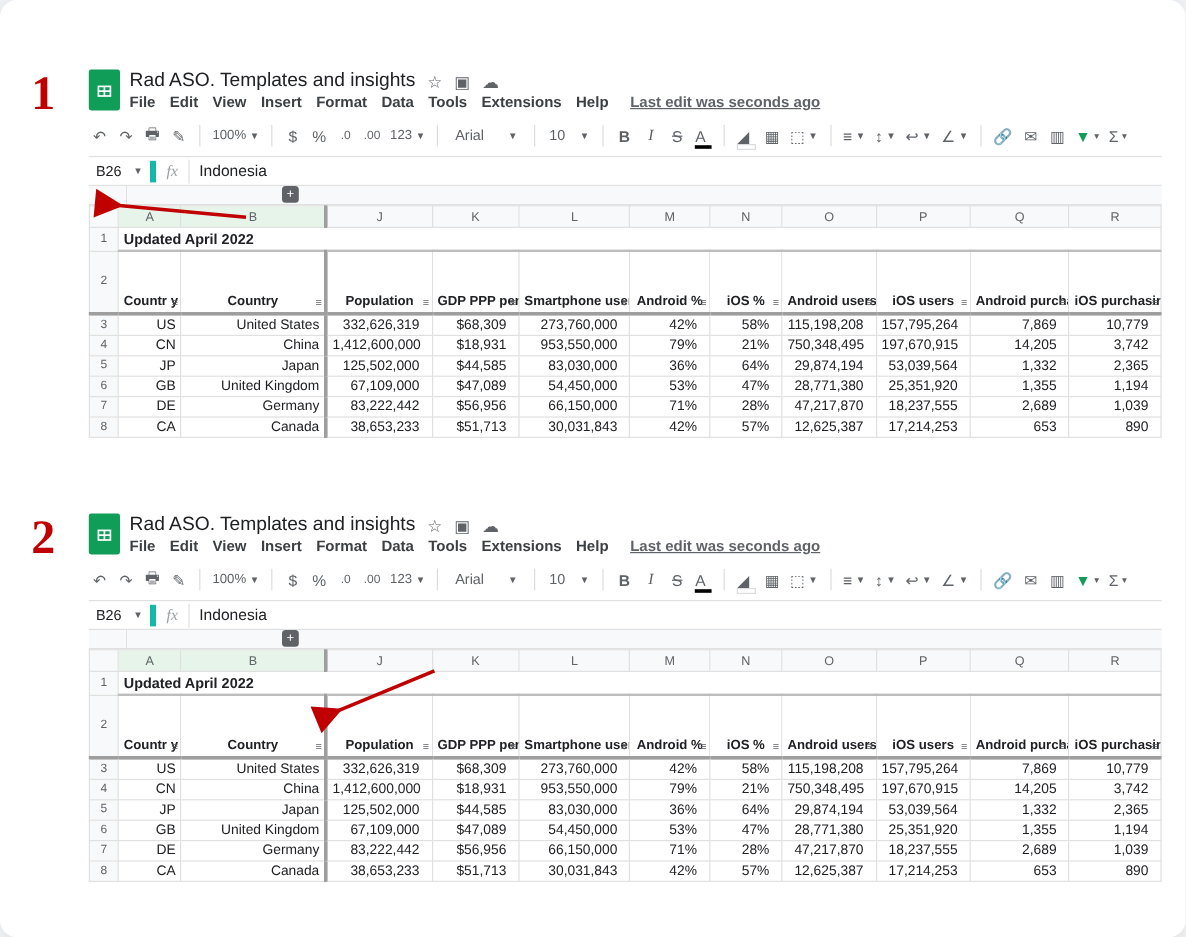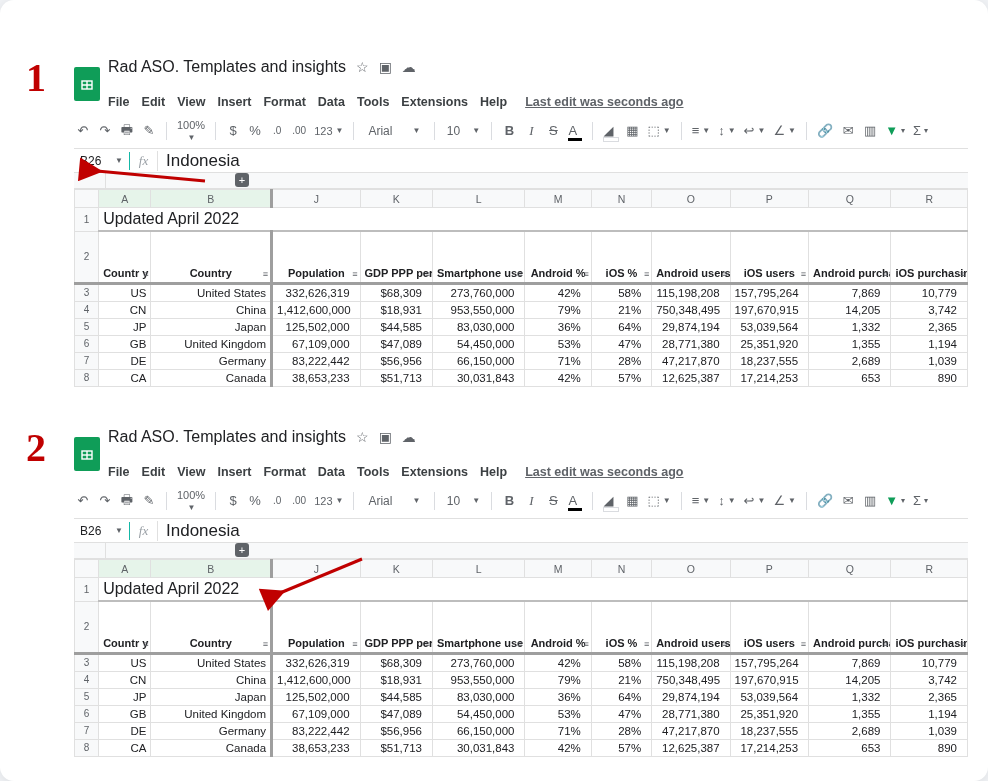--- a/index.html
+++ b/index.html
@@ -4,55 +4,55 @@
 <style>
   * { box-sizing: border-box; }
   html,body { margin:0; padding:0; font-family: Arial, sans-serif; font-size:12px; color:#202124; background:#f0f2f5; }
   .page { width:988px; height:781px; background:#fff; border-radius:14px; box-shadow:0 2px 12px rgba(0,0,0,0.08); position:relative; overflow:hidden; margin:0 auto; }
   .step-num { position:absolute; font-size:40px; font-weight:700; color:#c00000; font-family:"Times New Roman", serif; }
   .sheets-block { position:absolute; left:74px; right:20px; background:#fff; }
   
   .titlebar { display:flex; align-items:center; gap:8px; padding:6px 0 0 0; }
   .sheets-logo { width:26px; height:34px; background:#0f9d58; border-radius:2px; display:flex; align-items:center; justify-content:center; }
   .sheets-logo svg { display:block; }
-  .title-stack { display:flex; flex-direction:column; gap:19px; }
+  .title-stack { display:flex; flex-direction:column; gap:1px; }
   .doc-title-row { display:flex; align-items:center; gap:10px; }
   .doc-title { font-size:16px; color:#202124; }
   .title-icon { color:#5f6368; font-size:14px; display:inline-flex; align-items:center; }
   .menubar { display:flex; gap:12px; font-size:12.5px; color:#3c4043; align-items:center; }
   .menubar span { cursor:default;font-weight:bold; }
   .last-edit { color:#5f6368; text-decoration:underline; margin-left:6px; }
   
   .toolbar { display:flex; align-items:center; gap:8px; padding:6px 0 6px 2px; color:#5f6368; border-bottom:1px solid #e0e0e0; margin-top:4px; font-size:13px; }
   .tb-sep { width:0; height:18px; border-left:1px solid #dadce0; margin:0 2px; }
   .tb-item { display:inline-flex; align-items:center; gap:2px; min-width:14px; justify-content:center; }
-  .tb-zoom { font-size:11px;flex-direction:column; }
+  .tb-zoom { font-size:11px; }
   .caret { font-size:8px; color:#5f6368; margin-left:1px; }
   .tb-underline-a { position:relative; display:inline-block; }
   .tb-underline-a::after { content:""; display:block; height:3px; background:#000; width:100%; position:absolute; bottom:-3px; left:0; }
   .tb-fill { position:relative; display:inline-block; }
   .tb-fill::after { content:""; display:block; height:3px; background:#fff; border:1px solid #dadce0; width:100%; position:absolute; bottom:-4px; left:0; }
   .tb-filter { color:#0f9d58; }
   
   .fxrow { display:flex; align-items:center; border-bottom:1px solid #e0e0e0; height:24px; }
-  .namebox { width:56px; border-right:1px solid #14b8a6; padding:2px 6px; font-size:12px; display:flex; align-items:center; justify-content:space-between; }
+  .namebox { width:56px; border-right:5px solid #14b8a6; padding:2px 6px; font-size:12px; display:flex; align-items:center; justify-content:space-between; }
   .fxlabel { width:28px; text-align:center; color:#9aa0a6; font-style:italic; font-family:"Times New Roman", serif; font-size:13px; border-right:1px solid #e0e0e0; padding:2px 4px; }
-  .fxinput { padding:2px 8px; font-size:17px; }
+  .fxinput { padding:2px 8px; font-size:13px; }
   
   .group-row { display:flex; height:16px; border-bottom:1px solid #e0e0e0; }
   .group-gutter-stub { width:32px; border-right:1px solid #e0e0e0; background:#f8f9fa; }
   .group-gutter-main { flex:1; background:#f8f9fa; position:relative; }
   .group-plus { position:absolute; top:0; width:14px; height:14px; background:#5f6368; border-radius:3px; color:#fff; font-size:11px; display:flex; align-items:center; justify-content:center; line-height:1; }
   
   table.grid { border-collapse:collapse; width:100%; table-layout:fixed; font-size:11.5px; }
   table.grid th, table.grid td { border:1px solid #e0e0e0; padding:2px 4px; overflow:hidden; white-space:nowrap; }
   .rowhdr { width:24px; background:#f8f9fa; text-align:center; color:#5f6368; font-weight:normal; font-size:10px; }
   .colhdr { background:#f8f9fa; text-align:center; color:#5f6368; font-weight:normal; font-size:10.5px; height:18px; }
   .colhdrA, .colhdrB { background:#e6f4ea; }
-  .title-row td { font-weight:400; font-size:16px; background:#fff; }
+  .title-row td { font-weight:700; font-size:12px; background:#fff; }
   .hdr-row td { background:#fff; font-weight:700; font-size:11px; text-align:center; line-height:1.15; height:52px; vertical-align:bottom; padding-bottom:3px; position:relative; }
   .hdr-row td .filter { position:absolute; right:2px; bottom:2px; color:#5f6368; font-size:9px; }
   .hdr-row td.left { text-align:left; }
   .data-row td { height:16px; }
   .data-row td.num { text-align:right; padding-right:10px; }
   .data-row td.txt { text-align:right; padding-left:4px; }
   .freeze-h1 { border-bottom:2px solid #bdbdbd !important; }
   .freeze-h2 { border-bottom:3px solid #9e9e9e !important; }
   .freeze-v  { border-right:3px solid #9e9e9e !important; }
   

